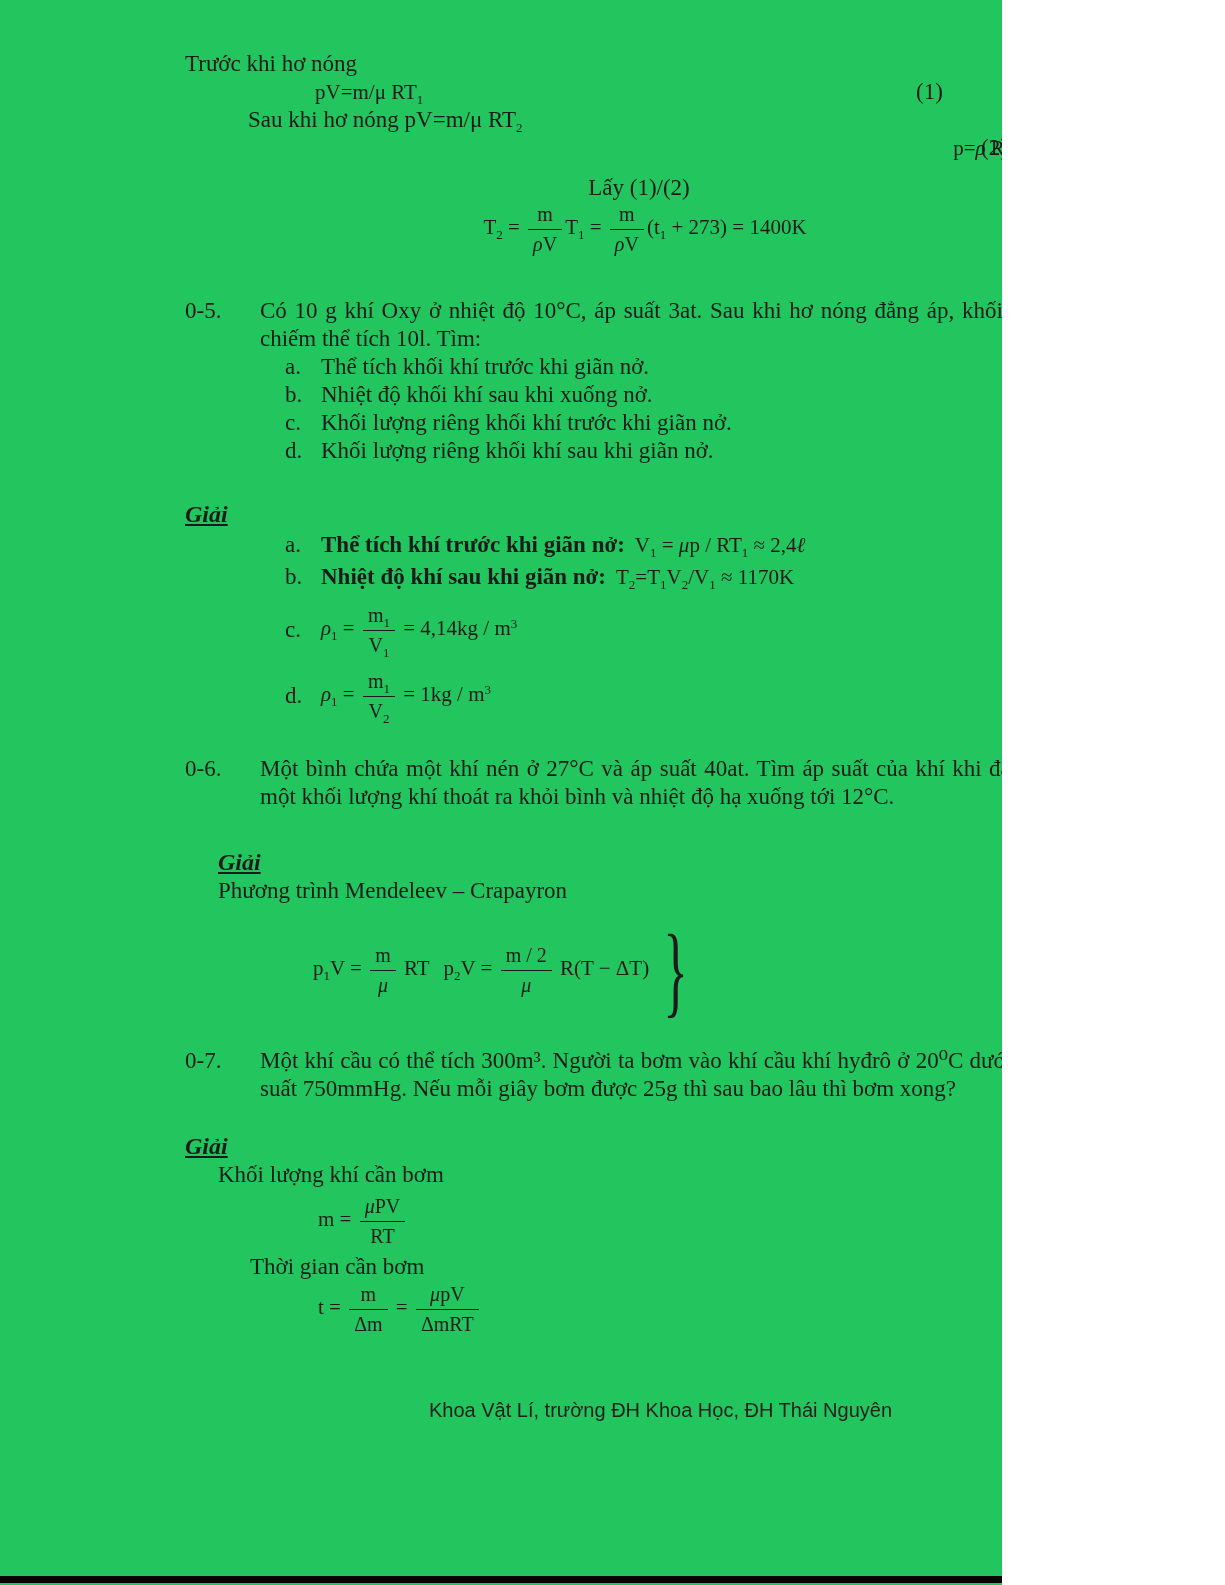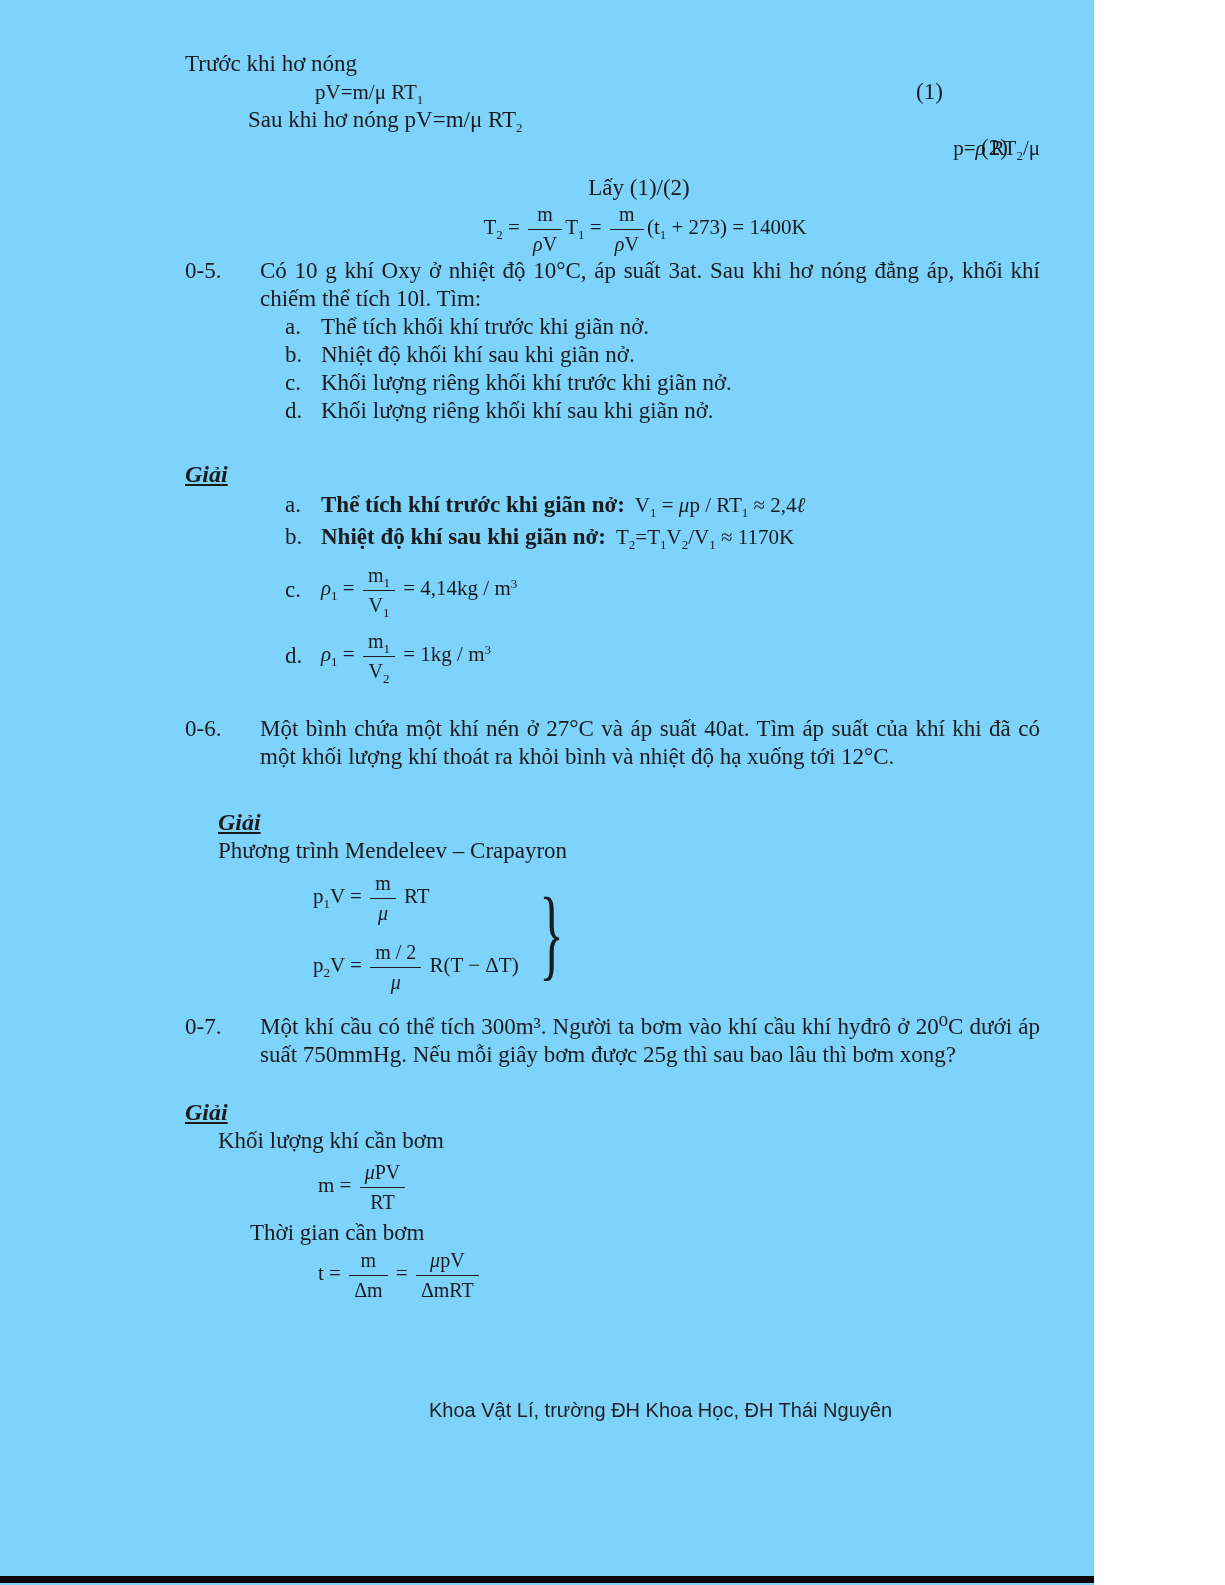--- a/index.html
+++ b/index.html
@@ -1,19 +1,19 @@
 <!DOCTYPE html>
 <html><head>
 <meta charset="utf-8">
 <style>
   html,body{margin:0;padding:0;background:#ffffff;}
   .page{
     position:relative;
-    width:1094px;height:1585px;
-    background:#7dd3fc;
+    width:1002px;height:1585px;
+    background:#22c55e;
     color:#1b1b1b;
     font-family:"Liberation Serif","DejaVu Serif",serif;
     font-size:23px;line-height:28px;
     overflow:hidden;
   }
   .content{padding:50px 185px 0 185px;width:855px;}
   .line{min-height:28px;}
   .eqrow{position:relative;}
   .eqrow .tag{position:absolute;left:601px;top:0;}
   .fm{white-space:nowrap;}
@@ -31,38 +31,38 @@
   .prob .pbody{width:780px;text-align:justify;}
   .subitem{display:flex;margin-left:100px;}
   .subitem .slabel{width:36px;flex:none;}
   .giai-heading{font-weight:bold;font-style:italic;text-decoration:underline;font-size:24px;min-height:30px;line-height:30px;}
   .gitem{display:flex;align-items:center;margin-left:100px;white-space:nowrap;}
   .gitem .slabel{width:36px;flex:none;}
   .gitem .gtext{margin-right:10px;font-weight:bold;}
   .gitem.tall{margin-top:8px;min-height:58px;}
   .gitem.short{line-height:32px;min-height:32px;}
   .system{display:flex;align-items:center;margin-left:128px;margin-top:6px;}
-  .eqcol{display:flex;flex-direction:column;gap:14px;min-width:212px;}
+  .eqcol{display:flex;gap:14px;min-width:212px;}
   .brace{
     display:inline-block;
     font-size:102px;line-height:118px;
     transform:scaleX(0.5);
     font-weight:400;color:#1b1b1b;
     margin:0 2px;
   }
   .sys-result{margin-left:8px;}
   .indent-formula{display:flex;align-items:center;margin-left:133px;min-height:56px;}
   .footer{
     position:absolute;left:0;top:1396px;width:1225px;
     text-align:center;
     font-family:"Liberation Sans","DejaVu Sans",sans-serif;
     font-size:20px;color:#1f1f1f;padding-left:48px;
   }
   .bottom-bar{position:absolute;left:0;top:1576px;width:1225px;height:7px;background:#050505;}
-  .mt-p05{}
+  .mt-p05{margin-top:40px;}
   .mt-giai1{margin-top:34px;}
   .mt-p06{margin-top:30px;}
   .mt-giai2{margin-top:36px;}
   .mt-p07{margin-top:18px;}
   .mt-giai3{margin-top:28px;}
   .ml-33{margin-left:33px;}
   .ml-63{margin-left:63px;}
   .ml-65{margin-left:65px;}
   .ml-130{margin-left:130px;}
   .ml-195{margin-left:195px;text-align:right;}
@@ -94,21 +94,21 @@
     <div class="prob mt-p05">
       <span class="pnum">0-5.</span>
       <span class="pbody">Có 10 g khí Oxy ở nhiệt độ 10°C, áp suất 3at. Sau khi hơ nóng đẳng áp, khối khí chiếm thể tích 10l. Tìm:</span>
     </div>
     <div class="subitem">
       <span class="slabel">a.</span>
       <span>Thể tích khối khí trước khi giãn nở.</span>
     </div>
     <div class="subitem">
       <span class="slabel">b.</span>
-      <span>Nhiệt độ khối khí sau khi giãn nở.</span>
+      <span>Nhiệt độ khối khí sau khi xuống nở.</span>
     </div>
     <div class="subitem">
       <span class="slabel">c.</span>
       <span>Khối lượng riêng khối khí trước khi giãn nở.</span>
     </div>
     <div class="subitem">
       <span class="slabel">d.</span>
       <span>Khối lượng riêng khối khí sau khi giãn nở.</span>
     </div>
 

